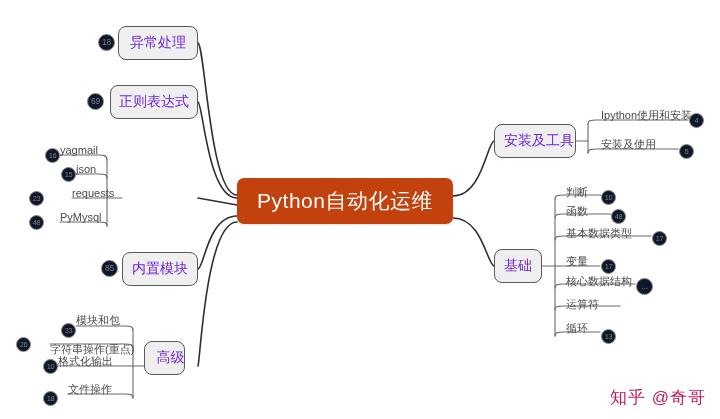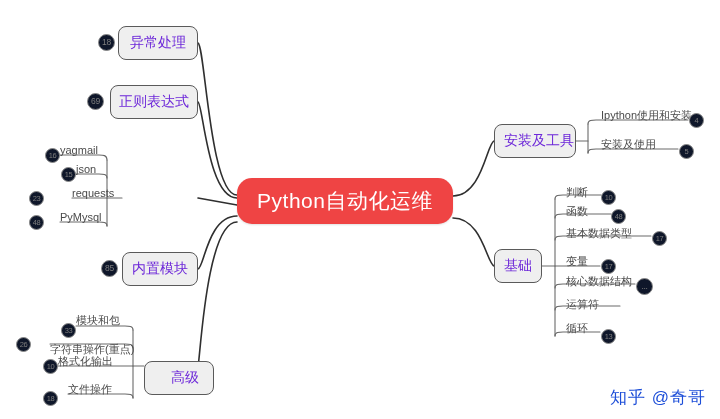--- a/index.html
+++ b/index.html
@@ -18,22 +18,22 @@
   #edges {
     position: absolute;
     left: 0; top: 0;
     width: 720px; height: 419px;
     pointer-events: none;
   }
   
   .center-node {
     position: absolute;
     box-sizing: border-box;
-    background: #ef4444;
-    border-radius: 15px;
+    background: #c2410c;
+    border-radius: 7px;
     color: #ffffff;
     font-size: 21px;
     letter-spacing: 0.5px;
     display: flex;
     align-items: center;
     justify-content: center;
     box-shadow: 0 1px 2px rgba(0,0,0,0.12);
   }
   
   .box-node {
@@ -79,21 +79,21 @@
     height: 17px;
     line-height: 15px;
     font-size: 8.5px;
   }
   
   .watermark {
     position: absolute;
     right: 14px;
     bottom: 10px;
     font-size: 17px;
-    color: #1d4ed8;
+    color: #be185d;
     letter-spacing: 1px;
     user-select: none;
   }
 </style>
 </head>
 <body>
 
 <div id="canvas">
 
   <svg id="edges" viewBox="0 0 720 419" width="720" height="419">
@@ -162,21 +162,21 @@
   <div class="leaf ltr" style="left:72px; top:187px;">requests</div>
   <div class="badge" style="left:29px; top:191px;">23</div>
   <div class="leaf ltr" style="left:60px; top:211px;">PyMysql</div>
   <div class="badge" style="left:29px; top:215px;">48</div>
 
   <div class="box-node" style="left:122px; top:252px; width:76px; height:34px;">
     <span>内置模块</span>
   </div>
   <div class="badge big" style="left:101px; top:260px;">85</div>
 
-  <div class="box-node" style="left:144px; top:361px; width:70px; height:34px;padding-left:12px;">
+  <div class="box-node" style="left:144px; top:341px; width:41px; height:34px;padding-left:12px;">
     <span>高级</span>
   </div>
   <div class="leaf ltr" style="left:76px; top:314px;">模块和包</div>
   <div class="badge" style="left:61px; top:323px;">33</div>
   <div class="leaf ltr" style="left:50px; top:333px;margin-top:10px;">字符串操作(重点)</div>
   <div class="badge" style="left:16px; top:337px;">26</div>
   <div class="leaf ltr" style="left:58px; top:355px;">格式化输出</div>
   <div class="badge" style="left:43px; top:359px;">10</div>
   <div class="leaf ltr" style="left:68px; top:383px;">文件操作</div>
   <div class="badge" style="left:43px; top:391px;">18</div>

